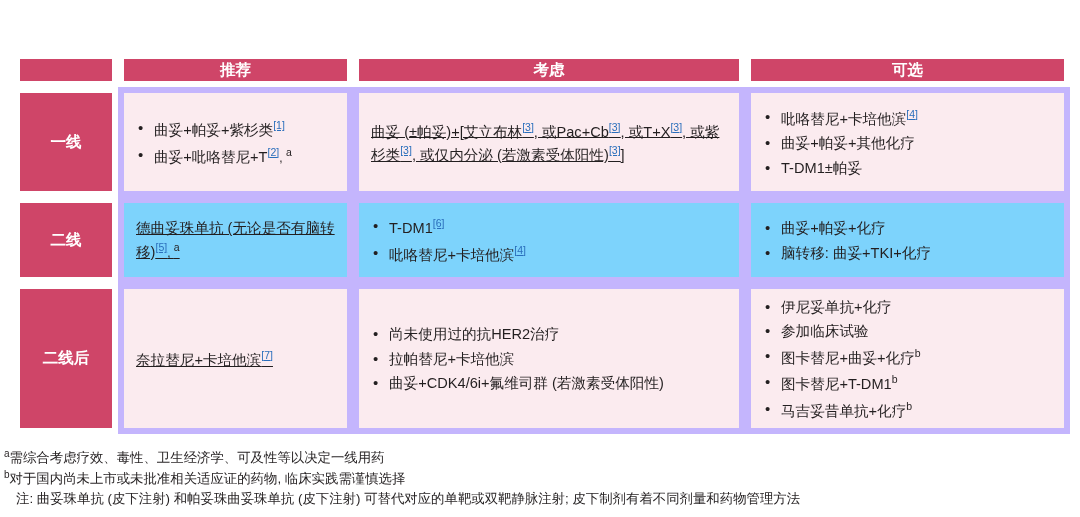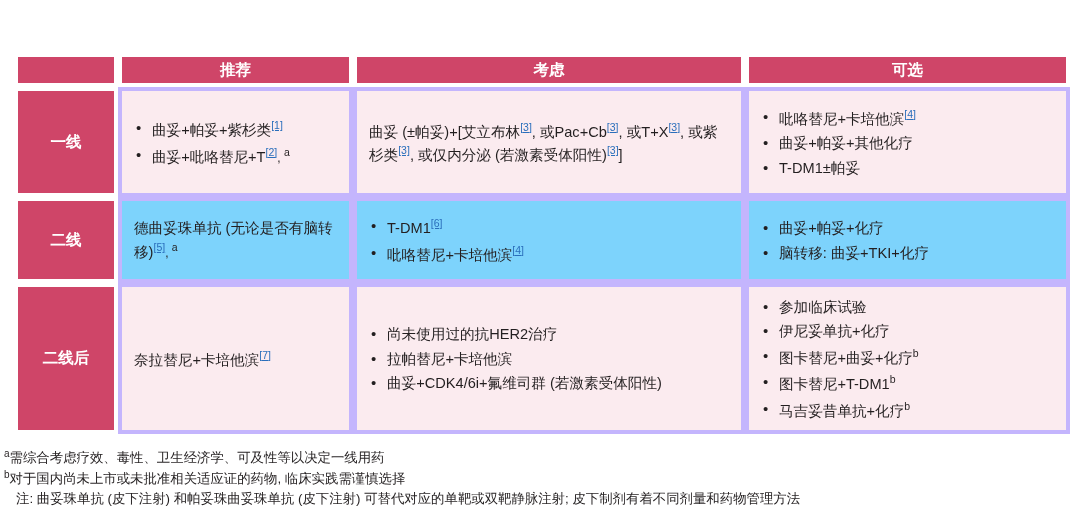--- a/index.html
+++ b/index.html
@@ -80,21 +80,21 @@
   
   .table{
     position:absolute;left:14px;top:53px;
     width:1056px;
     border-collapse:separate;
     border-spacing:0;
   }
   .trow{display:flex;width:100%;}
   .cell{
     box-sizing:border-box;
-    border:4px solid #c4b5fd;
+    border:6px solid #c4b5fd;
     position:relative;
     z-index:2;
   }
   .c0{width:104px;flex:0 0 104px;}
   .c1{width:235px;flex:0 0 235px;}
   .c2{width:392px;flex:0 0 392px;}
   .c3{width:325px;flex:0 0 325px;}
 
   
   .hrow .cell{
@@ -133,21 +133,21 @@
     list-style:none;margin:0;padding:0;
   }
   ul.blist li{
     position:relative;padding-left:18px;margin:0 0 3px 0;
   }
   ul.blist li:last-child{margin-bottom:0;}
   ul.blist li:before{
     content:"•";position:absolute;left:2px;top:-1px;
     font-size:15px;color:#231f20;
   }
-  .plain-text{margin:0;}
+  .plain-text{margin:0;text-decoration:underline;}
 
   sup.ref{
     font-size:10.5px;color:#2a6ebb;vertical-align:super;
     text-decoration:underline;
   }
   sup.fn{
     font-size:10.5px;color:#231f20;vertical-align:super;
   }
   .comma{font-size:12px;}
 
@@ -239,22 +239,22 @@
     <div class="cell c2 body-cell pink">
       <ul class="blist">
         <li><span>尚未使用过的抗HER2治疗</span></li>
         <li><span>拉帕替尼+卡培他滨</span></li>
         <li><span>曲妥+CDK4/6i+氟维司群 (若激素受体阳性)</span></li>
       </ul>
     </div>
 
     <div class="cell c3 body-cell pink">
       <ul class="blist">
+        <li><span>伊尼妥单抗+化疗</span></li>
         <li><span>参加临床试验</span></li>
-        <li><span>伊尼妥单抗+化疗</span></li>
         <li><span>图卡替尼+曲妥+化疗</span><sup class="fn">b</sup></li>
         <li><span>图卡替尼+T-DM1</span><sup class="fn">b</sup></li>
         <li><span>马吉妥昔单抗+化疗</span><sup class="fn">b</sup></li>
       </ul>
     </div>
   </div>
 </div>
 
 <div class="footnotes">
   <p class="fnline"><sup>a</sup><span>需综合考虑疗效、毒性、卫生经济学、可及性等以决定一线用药</span></p>

